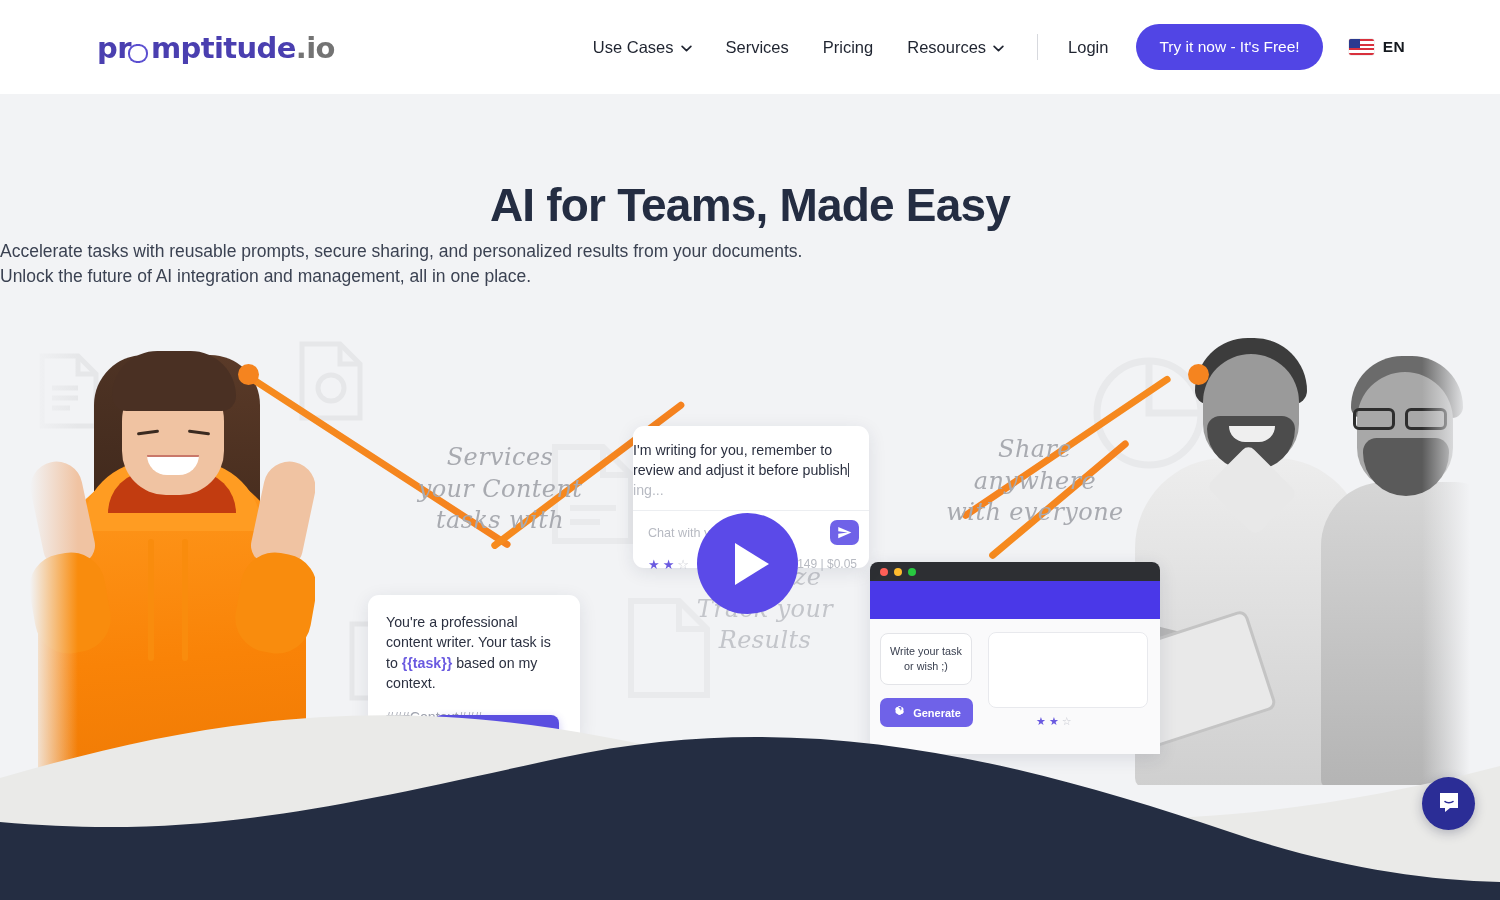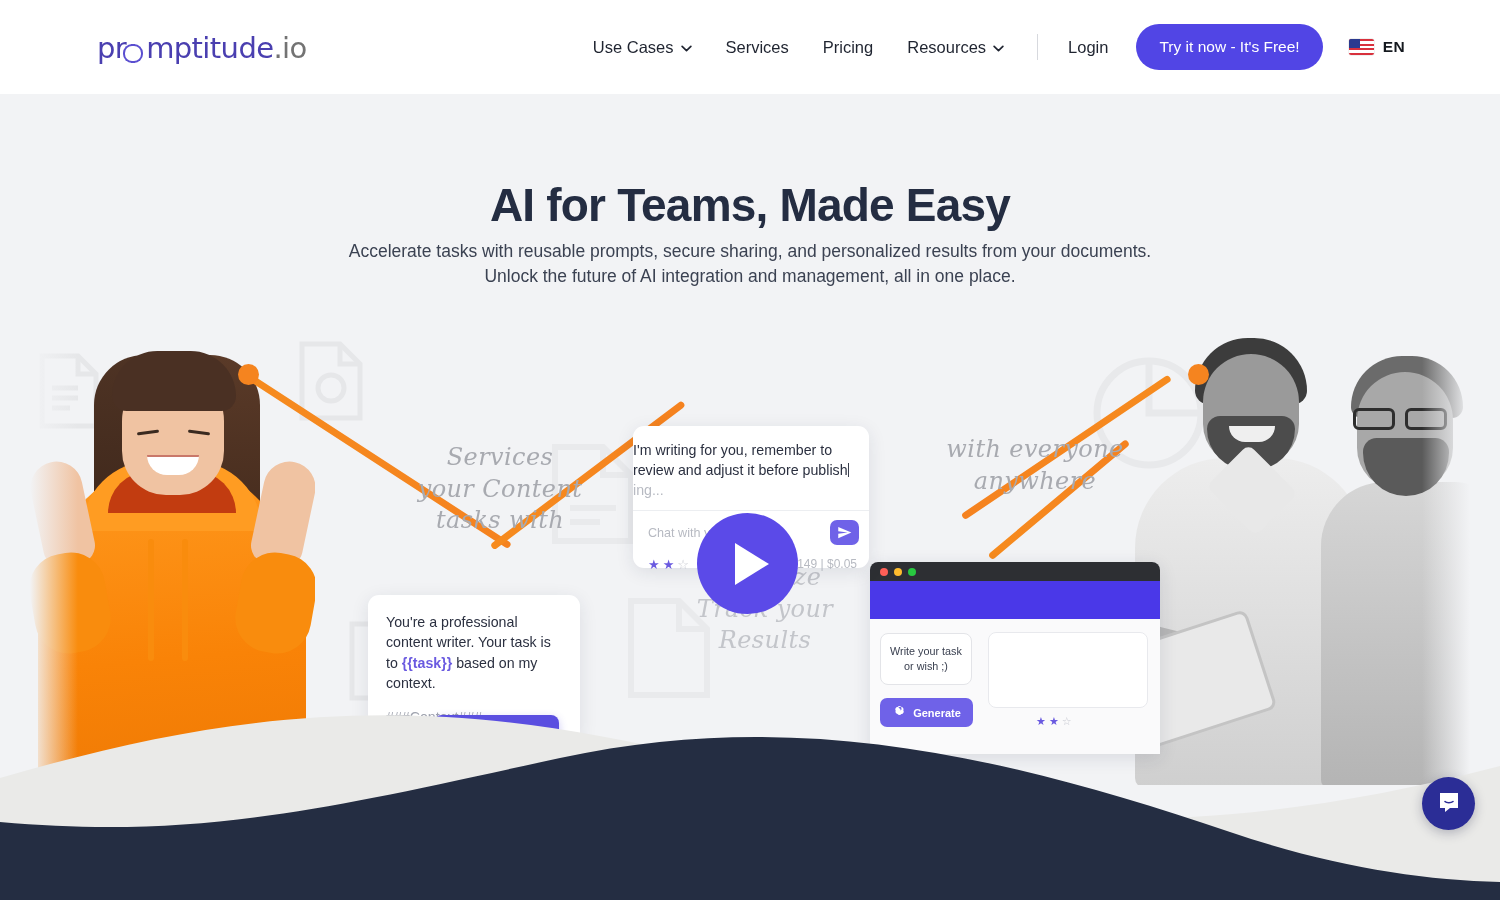--- a/index.html
+++ b/index.html
@@ -14,21 +14,21 @@
   
   .header {
     position: absolute; top: 0; left: 0;
     width: 1500px; height: 94px;
     background: #ffffff;
     display: flex; align-items: center;
     z-index: 40;
   }
   .logo {
     position: absolute; left: 97px; top: 31px;
-    font-size: 29px; font-weight: 400; letter-spacing: -0.6px;
+    font-size: 29px; font-weight: 700; letter-spacing: -0.6px;
     color: #4338a8;
     display: flex; align-items: baseline;
     font-family: "DejaVu Sans", sans-serif;
   }
   .logo .pre { color: #4a3fb0; }
   .logo .brk {
     display: inline-block; width: 20px; text-align: center;
     color: #5b4fd0; font-weight: 400; position: relative;
   }
   .logo .brk::before {
@@ -73,21 +73,21 @@
   .flag .canton { position: absolute; left: 0; top: 0; width: 11px; height: 8.6px; background: #2b3a8f; }
   .lang-label { font-size: 15.5px; font-weight: 700; color: #15191f; letter-spacing: .4px; }
 
   
   .hero { position: absolute; top: 94px; left: 0; width: 1500px; height: 806px; }
   .hero-title {
     position: absolute; top: 84px; left: 0; width: 1500px; text-align: center;
     font-size: 46px; font-weight: 700; color: #242d42; letter-spacing: -.8px;
   }
   .hero-sub {
-    position: absolute; top: 145px; left: 0; width: 1500px; text-align: center;
+    position: absolute; top: 145px; left: 0; width: 1500px; 
     font-size: 17.5px; color: #3b4252; line-height: 1.42;
   }
 
   
   .collage {
     position: absolute; top: 236px; left: 30px;
     width: 1440px; height: 455px;
     overflow: hidden;
   }
 
@@ -455,22 +455,23 @@
         <div>tasks with</div>
       </div>
 
       <div class="hand" style="left:630px;top:232px;width:210px;color:#c3c5ca;">
         <div>Optimize</div>
         <div>Track your</div>
         <div>Results</div>
       </div>
 
       <div class="hand" style="left:890px;top:104px;width:230px;">
+        <div>Share</div>
+        <div>anywhere</div>
         <div>with everyone</div>
-        <div>anywhere</div>
       </div>
 
       <div class="card card-prompt">
         <div class="pp">
           <span>You're a professional content writer. Your task is to </span><span class="var">{{task}}</span><span> based on my context.</span>
           <div class="ctx">###Context###</div>
           <div>
             <span>Use this </span><span class="var">{{my_content_storage}}</span><span>...</span>
           </div>
         </div>

